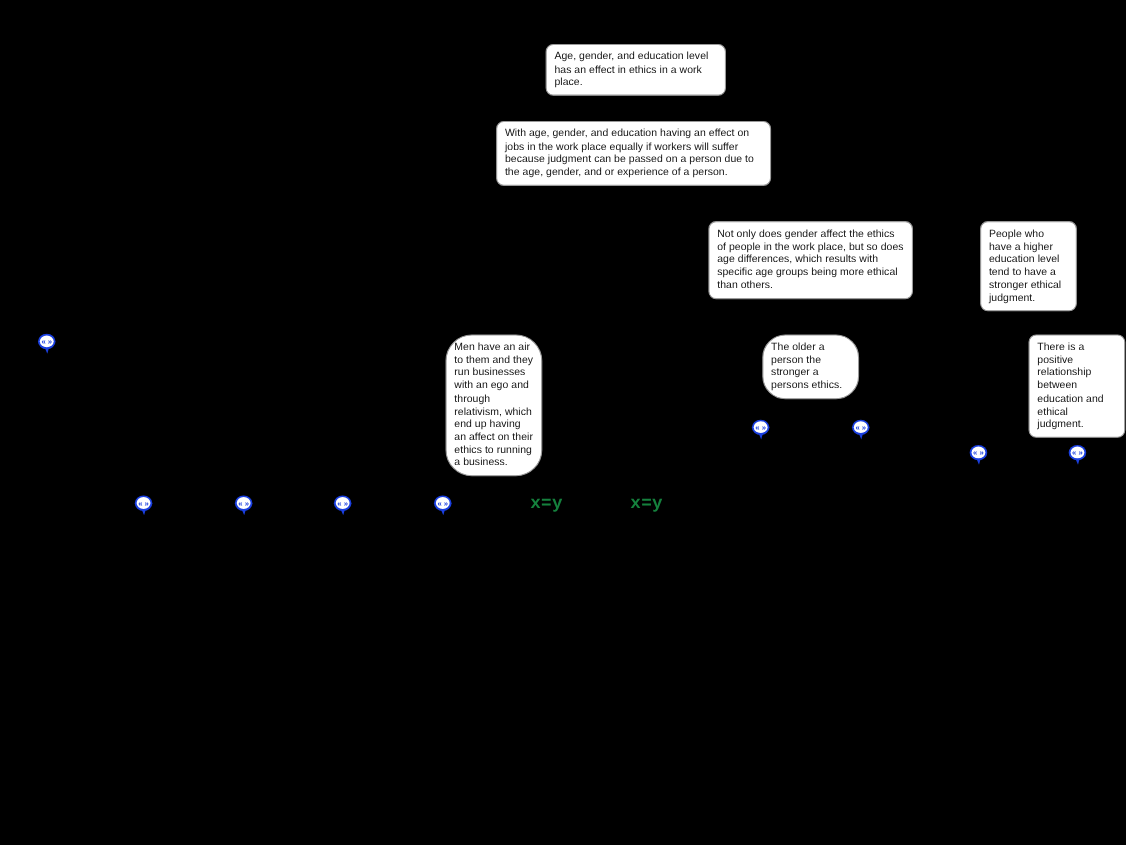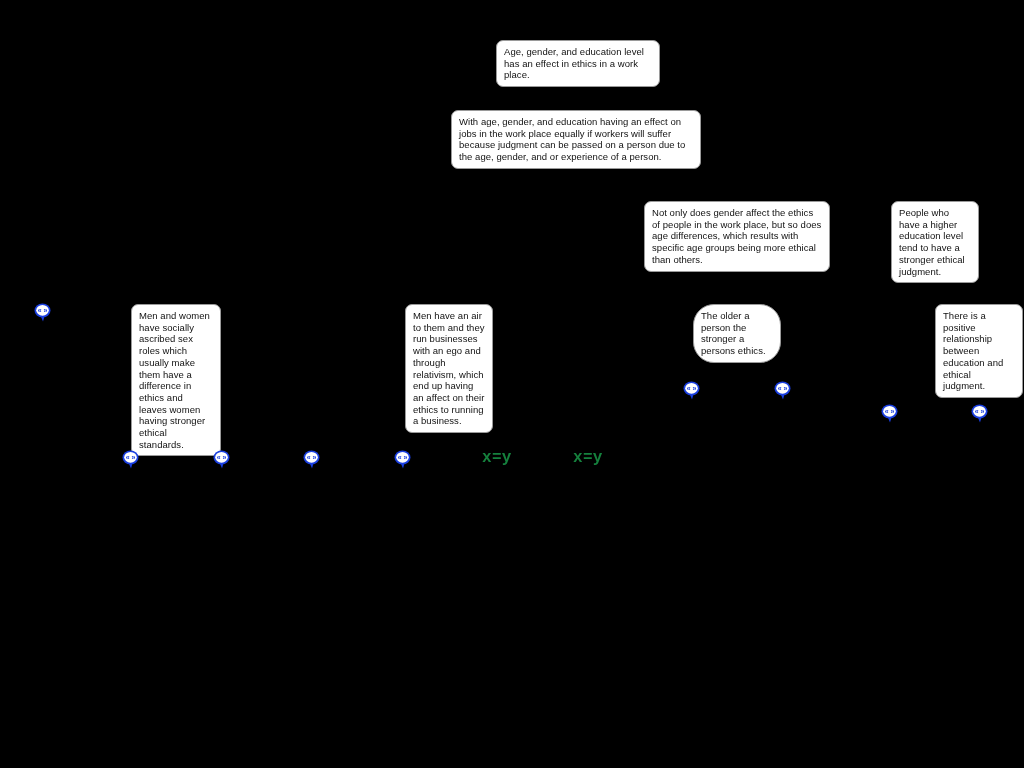--- a/index.html
+++ b/index.html
@@ -80,24 +80,21 @@
     </div>
     <div class="note" style="left: 451px; top: 110px; width: 250px; min-height: 52px;">
       <span class="note-text">With age, gender, and education having an effect on jobs in the work place equally if workers will suffer because judgment can be passed on a person due to the age, gender, and or experience of a person.</span>
     </div>
     <div class="note" style="left: 644px; top: 201px; width: 186px; min-height: 59px;">
       <span class="note-text">Not only does gender affect the ethics of people in the work place, but so does age differences, which results with specific age groups being more ethical than others.</span>
     </div>
     <div class="note" style="left: 891px; top: 201px; width: 88px; min-height: 68px;">
       <span class="note-text">People who have a higher education level tend to have a stronger ethical judgment.</span>
     </div>
-    <div class="note" style="left: 131px; top: 304px; width: 90px; min-height: 111px;">
-      <span class="note-text">Men and women have socially ascribed sex roles which usually make them have a difference in ethics and leaves women having stronger ethical standards.</span>
-    </div>
-    <div class="note" style="left: 405px; top: 304px; width: 88px; min-height: 111px;">
+    <div class="note" style="left: 405px; top: 304px; width: 88px; min-height: 111px; border-radius: 24px;">
       <span class="note-text">Men have an air to them and they run businesses with an ego and through relativism, which end up having an affect on their ethics to running a business.</span>
     </div>
     <div class="note" style="left: 693px; top: 304px; width: 88px; min-height: 38px; border-radius: 21px;">
       <span class="note-text">The older a person the stronger a persons ethics.</span>
     </div>
     <div class="note" style="left: 891px; top: 304px; width: 88px; min-height: 63px; margin-left: 44px;">
       <span class="note-text">There is a positive relationship between education and ethical judgment.</span>
     </div>
     <div class="quote-icon" style="left: 34px; top: 303px;">
       <svg viewBox="0 0 17 19">

